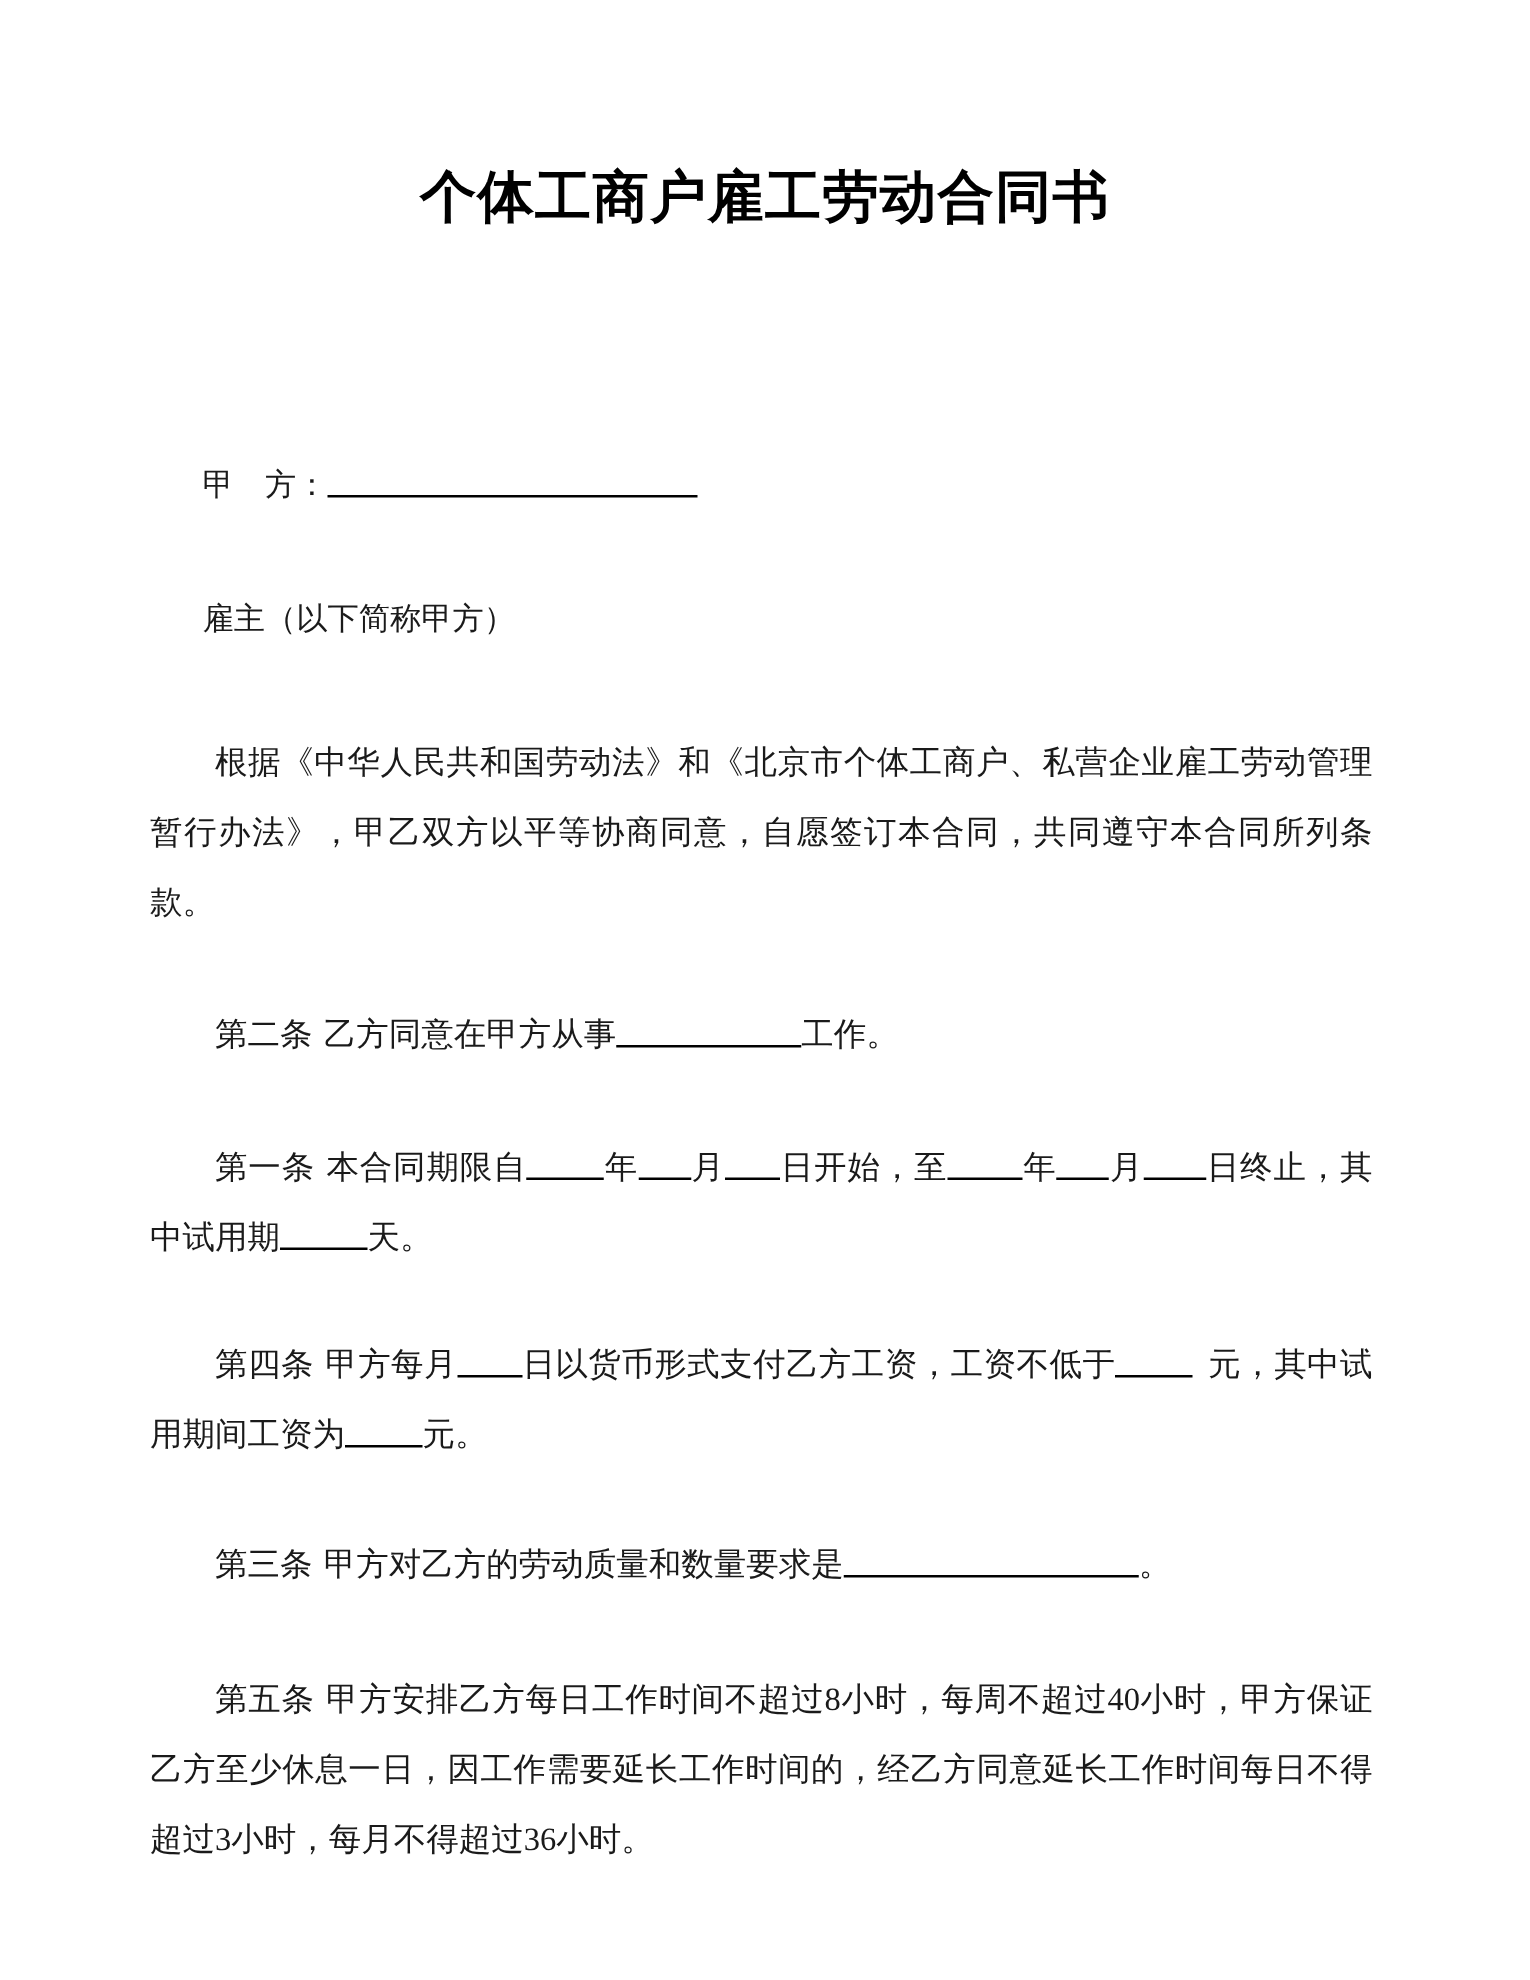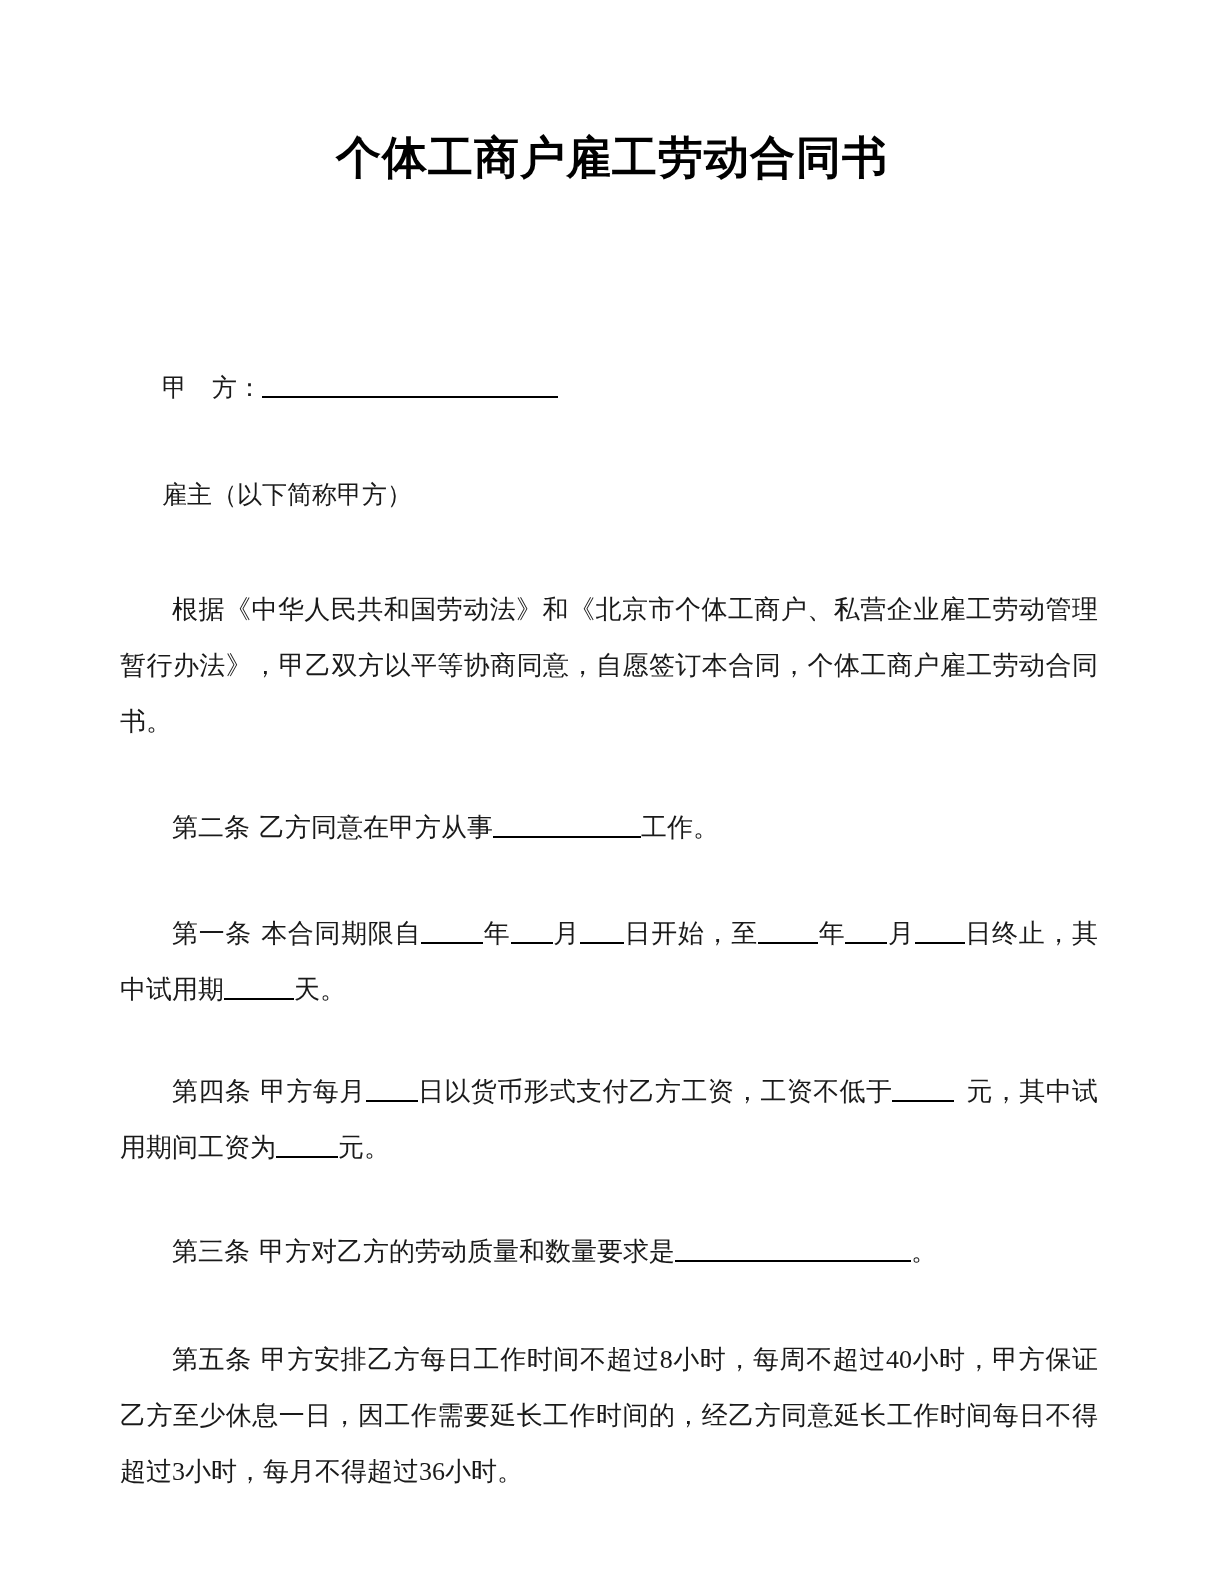--- a/index.html
+++ b/index.html
@@ -120,21 +120,21 @@
     <div class="party-row">
       <div class="party-block party-a">
         <span class="party-label">甲　方：</span><span class="ul ul-party-a"></span>
       </div>
     </div>
 
     <div class="alias-row">
       <span class="alias-a">雇主（以下简称甲方）</span>
     </div>
 
-    <p class="para indent p-intro">根据《中华人民共和国劳动法》和《北京市个体工商户、私营企业雇工劳动管理暂行办法》，甲乙双方以平等协商同意，自愿签订本合同，个体工商户雇工劳动合同书。</p>
+    <p class="para indent p-intro">根据《中华人民共和国劳动法》和《北京市个体工商户、私营企业雇工劳动管理暂行办法》，甲乙双方以平等协商同意，自愿签订本合同，共同遵守本合同所列条款。</p>
 
     <p class="para indent p-2">
       <span class="clause-no">第二条</span><span>乙方同意在甲方从事</span><span class="ul ul-w8"></span><span>工作。</span>
     </p>
 
     <p class="para indent p-1">
       <span class="clause-no">第一条</span><span>本合同期限自</span><span class="ul ul-w1"></span><span>年</span><span class="ul ul-w2"></span><span>月</span><span class="ul ul-w3"></span><span>日开始，至</span><span class="ul ul-w4"></span><span>年</span><span class="ul ul-w5"></span><span>月</span><span class="ul ul-w6"></span><span>日终止，其中试用期</span><span class="ul ul-w7"></span><span>天。</span>
     </p>
 
     <p class="para indent p-4">

